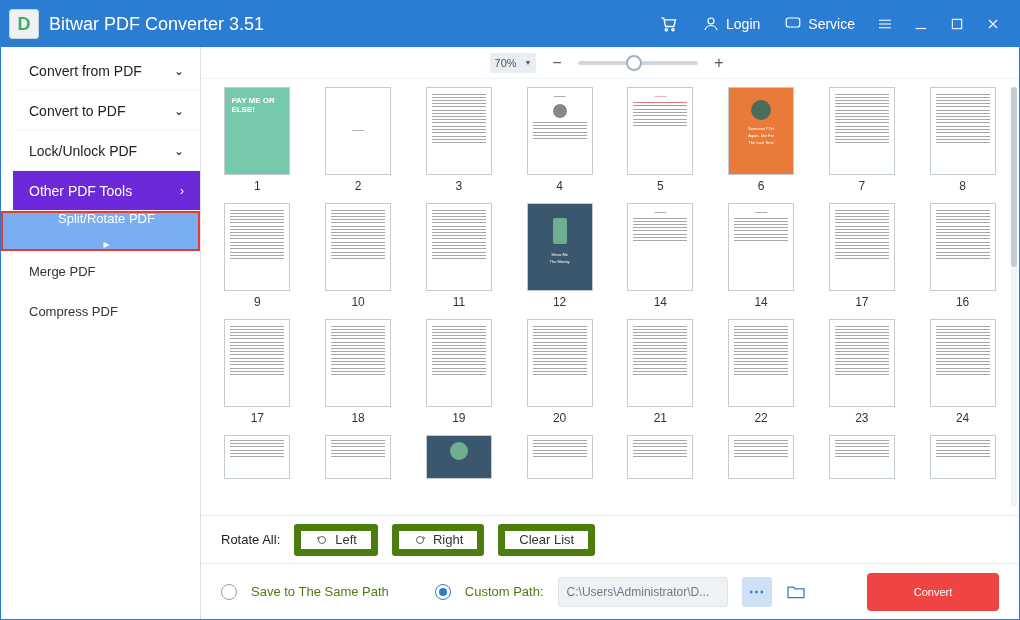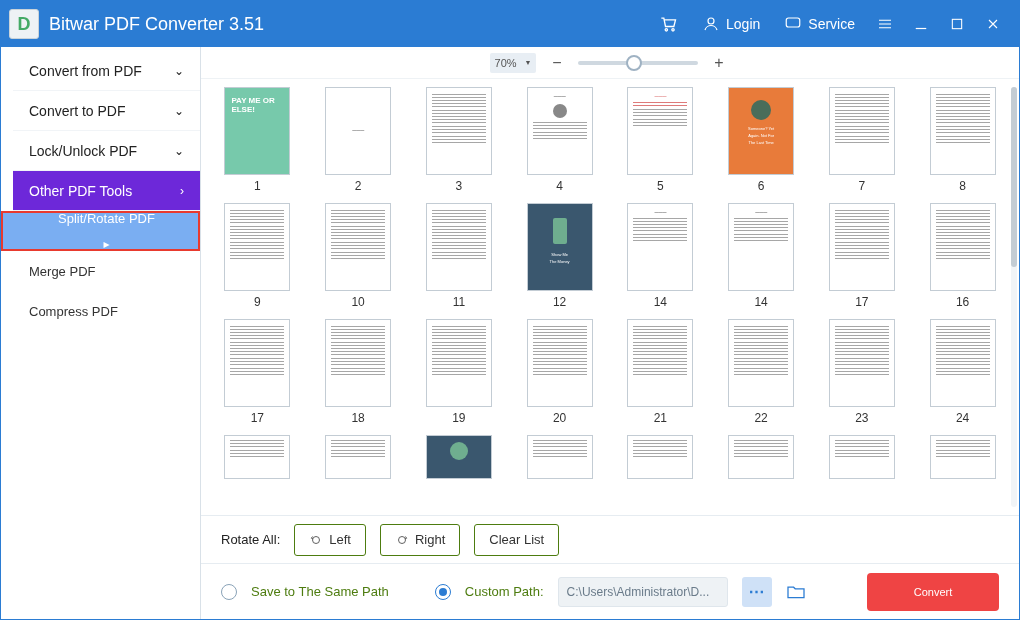--- a/index.html
+++ b/index.html
@@ -40,21 +40,21 @@
 .cover-orange { background: #e87b3a; color: #fff; padding: 8px 6px; text-align: center; }
 .cover-blue { background: #3a576e; color: #fff; padding: 8px 6px; text-align: center; }
 .icon-dot { width: 16px; height: 16px; border-radius: 8px; background: #4a6d5a; margin: 4px auto; }
 .cover-title { font-size: 5px; font-weight: 700; line-height: 6px; text-align: center; }
 .tiny-text { font-size: 4px; line-height: 5px; text-align: center; }
 .thumb-num { font-size: 12px; color: #333; margin-top: 4px; height: 18px; }
 .scrollbar { position: absolute; right: 2px; top: 8px; bottom: 8px; width: 6px; background: #f1f4f7; border-radius: 3px; }
 .scroll-thumb { position: absolute; top: 0; width: 6px; height: 180px; background: #c3ccd4; border-radius: 3px; cursor: pointer; }
 .action-row { height: 48px; border-top: 1px solid #e6ecf1; display: flex; align-items: center; gap: 14px; padding: 0 20px; }
 .action-label { font-size: 13px; color: #222; }
-.btn { height: 32px; padding: 0 14px; border: 1px solid #4d7c0f; border-radius: 3px; background: #fff; font-size: 13px; color: #333; cursor: pointer; display: flex; align-items: center; gap: 6px; }
+.btn { height: 32px; padding: 0 14px; border: 7px solid #4d7c0f; border-radius: 3px; background: #fff; font-size: 13px; color: #333; cursor: pointer; display: flex; align-items: center; gap: 6px; }
 .rot-icon { width: 14px; height: 14px; }
 .path-row { height: 56px; border-top: 1px solid #e6ecf1; display: flex; align-items: center; gap: 14px; padding: 0 20px; }
 .radio { width: 16px; height: 16px; border-radius: 8px; border: 1.6px solid #8aa3b8; display: inline-flex; align-items: center; justify-content: center; cursor: pointer; flex: 0 0 16px; }
 .radio.checked { border-color: #2b7cd3; }
 .radio.checked::after { content: ""; width: 8px; height: 8px; background: #2b7cd3; border-radius: 4px; }
 .radio-label { font-size: 13px; color: #4d7c0f; cursor: pointer; }
 .path-input { height: 30px; width: 170px; background: #eef2f5; border: 1px solid #dfe6ec; border-radius: 3px; padding: 0 8px; font-size: 12px; color: #6a7b8a; display: flex; align-items: center; overflow: hidden; white-space: nowrap; }
 .path-btn { width: 30px; height: 30px; background: #cfe1f7; border-radius: 3px; display: flex; align-items: center; justify-content: center; cursor: pointer; color: #2b7cd3; font-weight: 700; }
 .folder-icon { width: 20px; height: 16px; cursor: pointer; }
 .path-row-spacer { flex: 1; }

